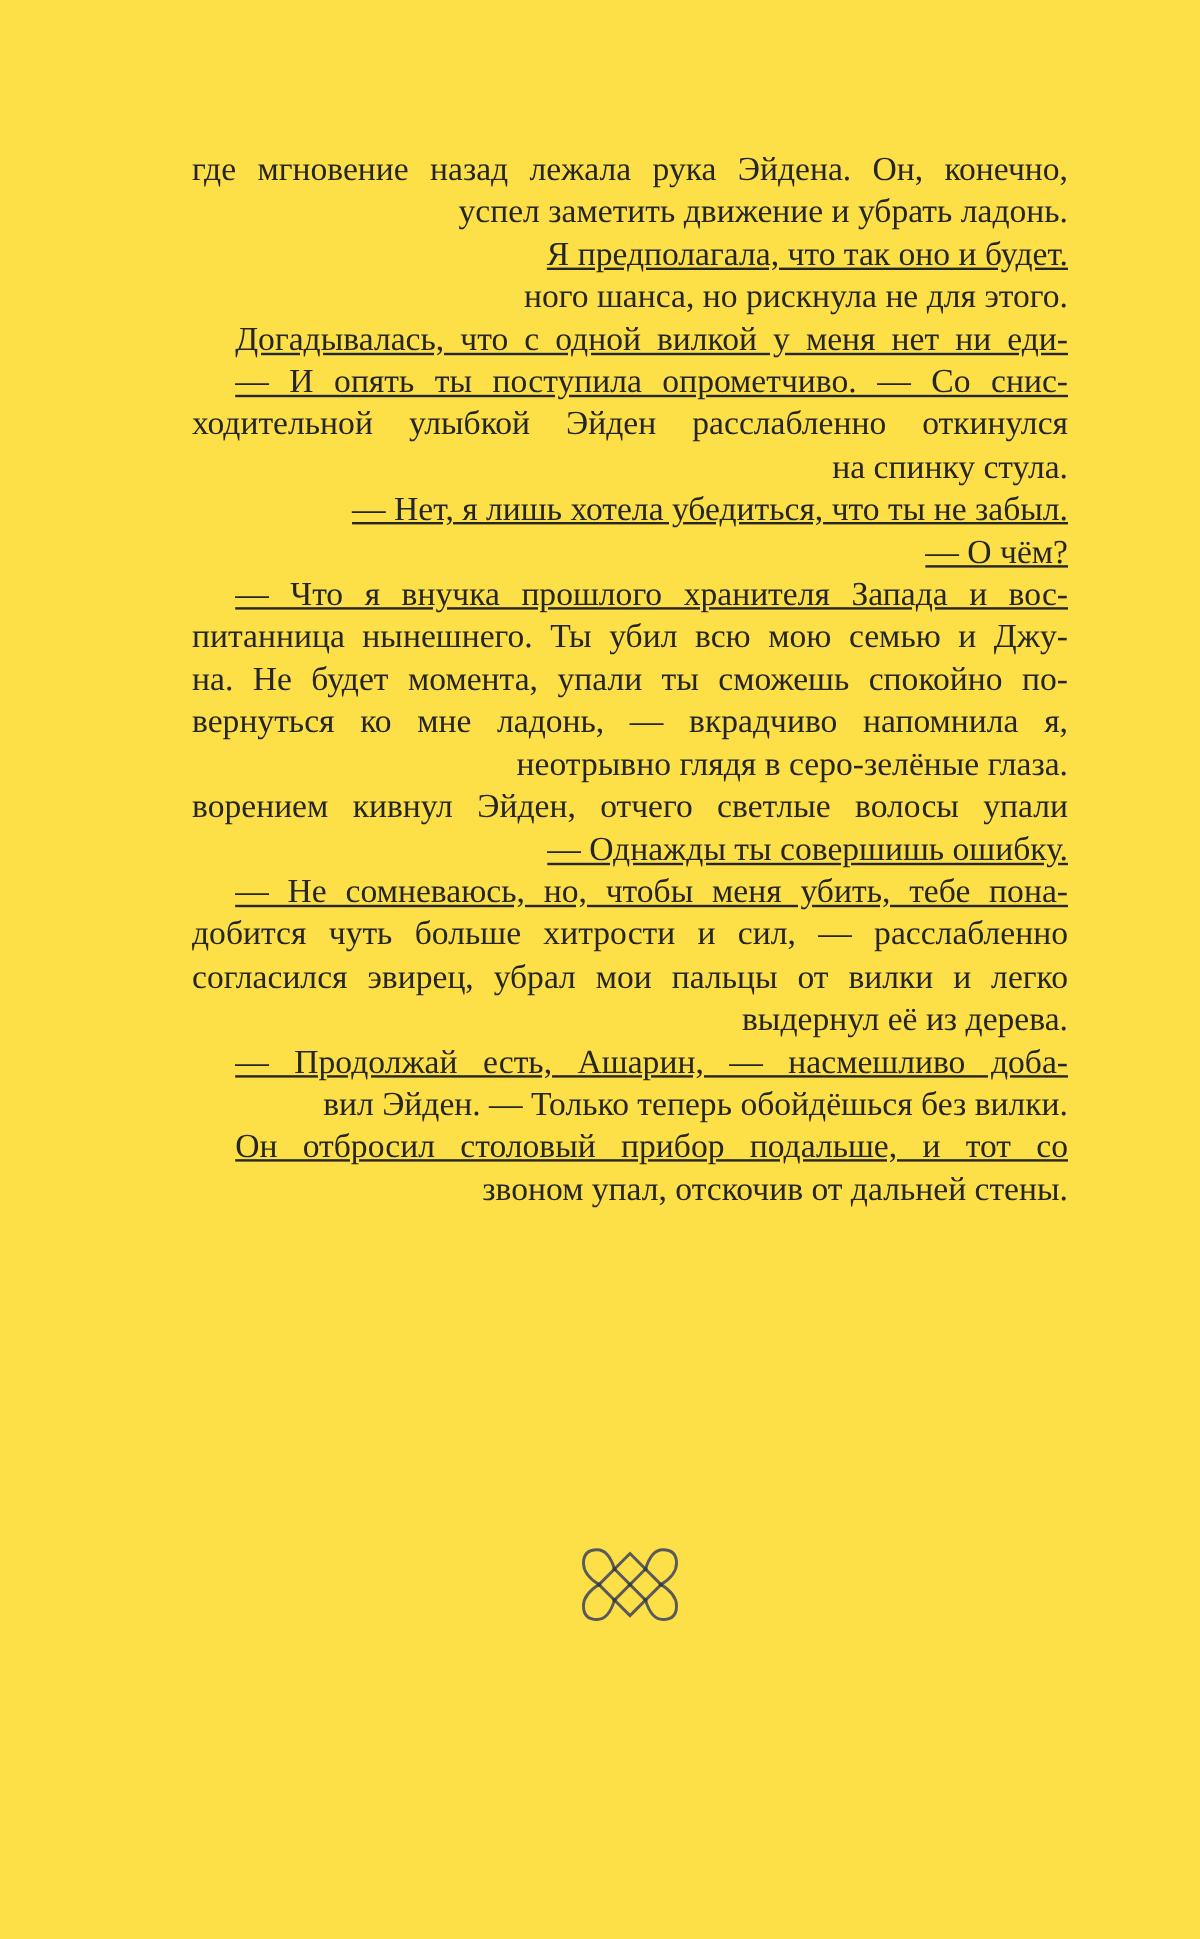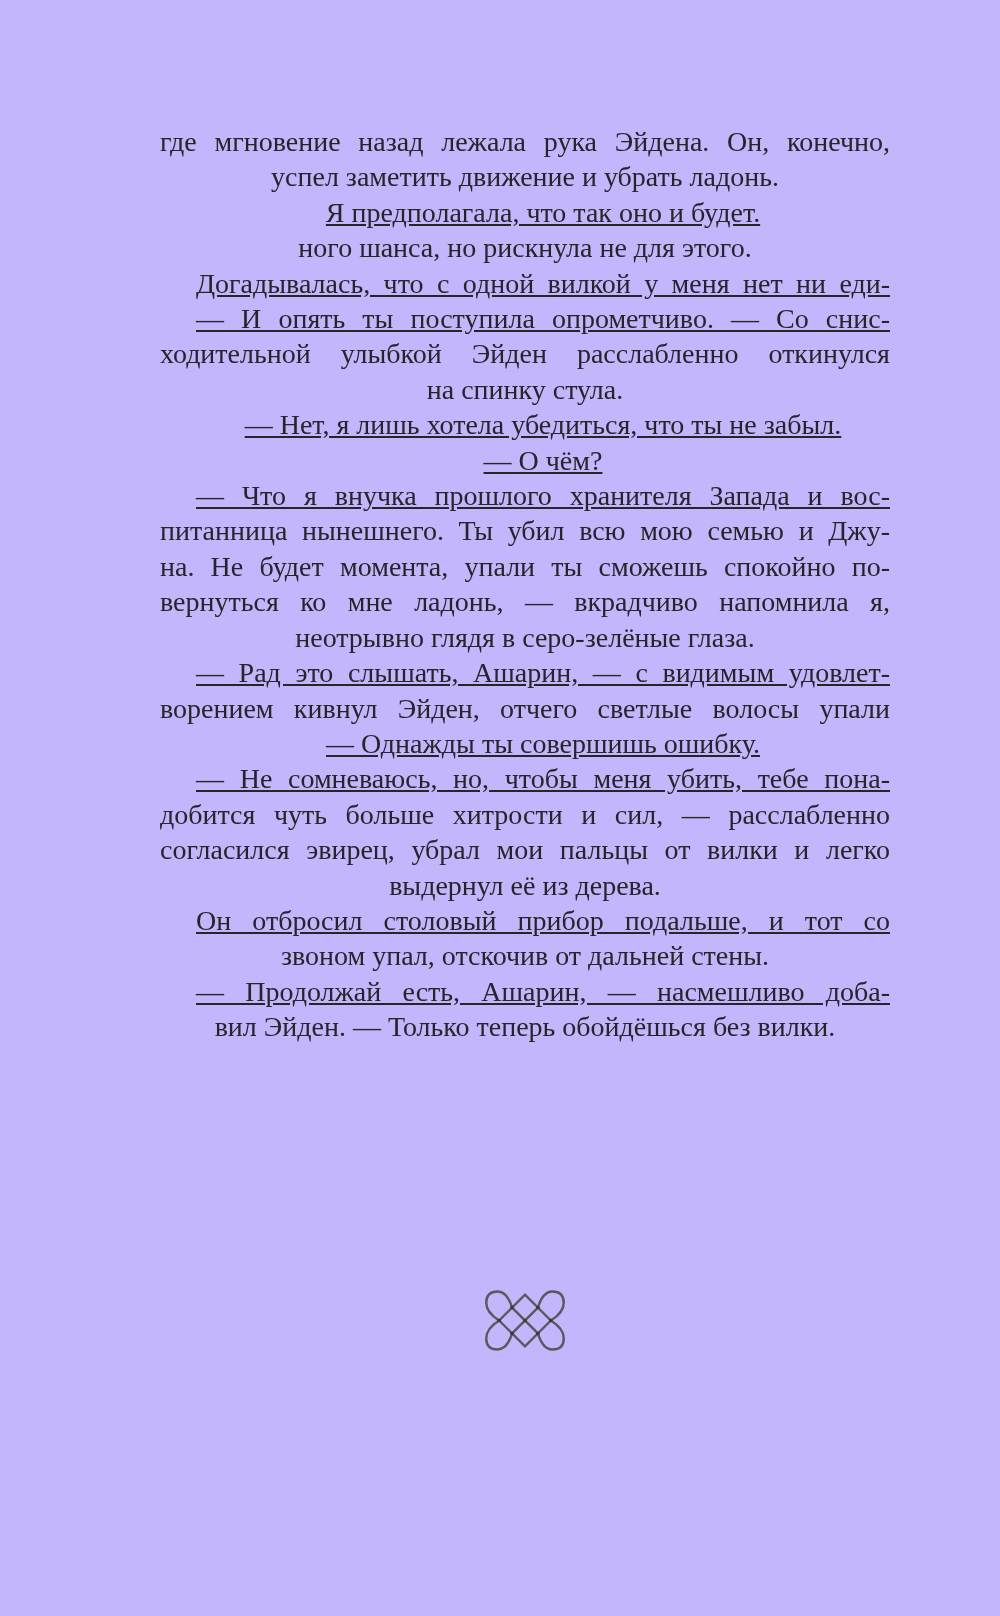--- a/index.html
+++ b/index.html
@@ -1,34 +1,34 @@
 <!DOCTYPE html>
 <html><head>
 <meta charset="utf-8">
 <style>
   html, body { margin: 0; padding: 0; background: #ffffff; }
   .page {
     position: relative;
     width: 1000px;
     height: 1616px;
-    background: #c4b5fd;
+    background: #fde047;
     overflow: hidden;
     font-family: "Liberation Serif", "DejaVu Serif", serif;
   }
   .text-block {
     position: absolute;
     left: 160px;
     top: 124px;
     width: 730px;
     font-size: 28px;
     line-height: 35.4px;
     color: #262626;
   }
   .para { margin: 0; }
-  .line { text-align: center; white-space: nowrap; }
+  .line { text-align: right; white-space: nowrap; }
   .line.full { text-align: justify; text-align-last: justify; white-space: normal; }
   .line.first { text-indent: 36px; text-decoration: underline; }
   .ornament-row {
     position: absolute;
     left: 160px;
     top: 1288px;
     width: 730px;
     display: flex;
     justify-content: center;
   }
@@ -63,39 +63,38 @@
         <div class="line first">— О чём?</div>
       </div>
       <div class="para">
         <div class="line full first">— Что я внучка прошлого хранителя Запада и вос-</div>
         <div class="line full">питанница нынешнего. Ты убил всю мою семью и Джу-</div>
         <div class="line full">на. Не будет момента, упали ты сможешь спокойно по-</div>
         <div class="line full">вернуться ко мне ладонь, — вкрадчиво напомнила я,</div>
         <div class="line">неотрывно глядя в серо-зелёные глаза.</div>
       </div>
       <div class="para">
-        <div class="line full first">— Рад это слышать, Ашарин, — с видимым удовлет-</div>
         <div class="line full">ворением кивнул Эйден, отчего светлые волосы упали</div>
       </div>
       <div class="para">
         <div class="line first">— Однажды ты совершишь ошибку.</div>
       </div>
       <div class="para">
         <div class="line full first">— Не сомневаюсь, но, чтобы меня убить, тебе пона-</div>
         <div class="line full">добится чуть больше хитрости и сил, — расслабленно</div>
         <div class="line full">согласился эвирец, убрал мои пальцы от вилки и легко</div>
         <div class="line">выдернул её из дерева.</div>
       </div>
       <div class="para">
+        <div class="line full first">— Продолжай есть, Ашарин, — насмешливо доба-</div>
+        <div class="line">вил Эйден. — Только теперь обойдёшься без вилки.</div>
+      </div>
+      <div class="para">
         <div class="line full first">Он отбросил столовый прибор подальше, и тот со</div>
         <div class="line">звоном упал, отскочив от дальней стены.</div>
-      </div>
-      <div class="para">
-        <div class="line full first">— Продолжай есть, Ашарин, — насмешливо доба-</div>
-        <div class="line">вил Эйден. — Только теперь обойдёшься без вилки.</div>
       </div>
     </div>
 
   <div class="ornament-row">
     <svg width="84" height="65" viewBox="0 0 104 80" xmlns="http://www.w3.org/2000/svg">
       <g fill="none" stroke-width="3" stroke-linecap="round" stroke="#5a5a5a">
 
         <path d="M 20,40 L 52,8 L 84,40"></path>
         <path d="M 20,40 L 52,72 L 84,40"></path>
         <path d="M 36,24 L 68,56"></path>

